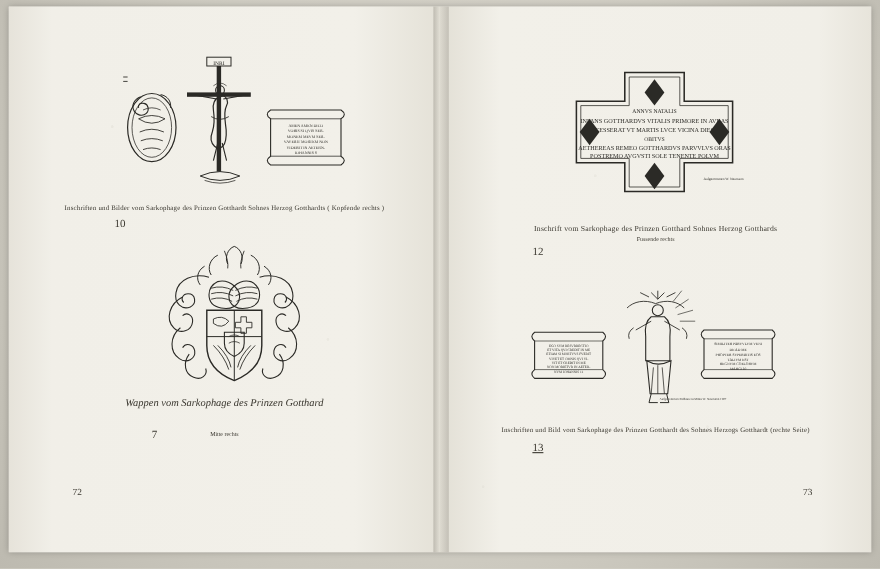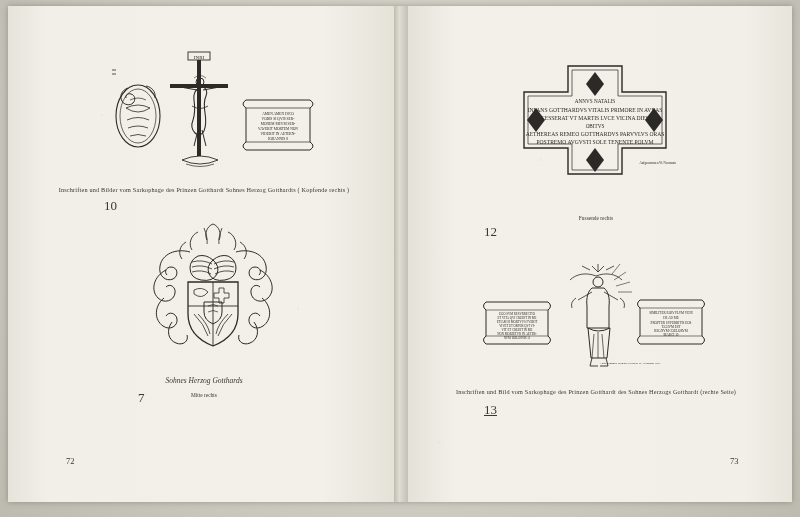--- a/index.html
+++ b/index.html
@@ -51,23 +51,23 @@
   }
   .fig{position:absolute;}
   .caption{
     font-family:"Liberation Serif", serif;
     color:#3a372f;text-align:center;line-height:1.25;
   }
   .cap-main{font-size:6.2px;letter-spacing:.2px;}
   .cap-script{font-size:9.5px;font-style:italic;}
   .cap-sub{font-size:7.5px;font-style:italic;}
   .cap-small{font-size:5.4px;}
-  .fignum{font-size:13px;color:#3a372f;}
+  .fignum{font-size:10px;color:#3a372f;}
   .folio{
-    position:absolute;font-size:8.5px;color:#3a372f;margin-top:14px;
+    position:absolute;font-size:8.5px;color:#3a372f;
   }
   svg{display:block;}
   .ink{stroke:#2b2a26;fill:none;}
   .inkfill{fill:#2b2a26;}
   .scroll-text{
     font-family:"Liberation Serif", serif;
     fill:#2b2a26;
   }
 </style>
 </head>
@@ -167,21 +167,21 @@
             <path class="ink" stroke-width="0.8" d="M81 70 l5 0 l0 5 l5 0 l0 5 l-5 0 l0 5 l-5 0 l0 -5 l-5 0 l0 -5 l5 0 z"></path>
             <path class="ink" stroke-width="0.8" d="M56 96 q10 10 14 22 M60 96 q10 10 12 20"></path>
             <path class="ink" stroke-width="0.8" d="M94 96 q-10 10 -14 22 M90 96 q-10 10 -12 20"></path>
 
             <path class="ink" stroke-width="1" d="M66 84 l18 0 l0 10 q0 8 -9 12 q-9 -4 -9 -12 z"></path>
             <path class="ink" stroke-width="0.7" d="M70 88 q5 -3 10 0 M70 94 q5 -3 10 0"></path>
           </g>
         </svg>
       </div>
 
-      <div class="caption cap-sub" style="position:absolute;left:18px;top:370px;width:356px;">Sohnes Herzog Gotthards</div>
+      <div class="caption cap-script" style="position:absolute;left:18px;top:356px;width:356px;">Wappen vom Sarkophage des Prinzen Gotthard</div>
       <div class="fignum" style="position:absolute;left:130px;top:384px;">7</div>
       <div class="caption cap-small" style="position:absolute;left:18px;top:386px;width:356px;">Mitte rechts</div>
 
       <div class="folio" style="left:58px;top:436px;">72</div>
     </div>
 
     <div class="leaf right">
 
       <div class="fig" style="left:80px;top:56px;width:230px;height:120px;">
         <svg width="230" height="120" viewBox="0 0 230 120">
@@ -201,20 +201,21 @@
             <text x="115" y="50" font-size="5.6">INFANS GOTTHARDVS VITALIS PRIMORE IN AVRAS</text>
             <text x="115" y="58" font-size="5.6">CESSERAT  VT MARTIS  LVCE  VICINA  DIES</text>
             <text x="115" y="66" font-size="5.2">OBITVS</text>
             <text x="115" y="74" font-size="5.6">AETHEREAS REMEO GOTTHARDVS PARVVLVS ORAS</text>
             <text x="115" y="82" font-size="5.6">POSTREMO  AVGVSTI  SOLE  TENENTE  POLVM</text>
           </g>
           <text x="196" y="102" font-size="3.2" text-anchor="end" class="scroll-text">Aufgenommen W. Neumann</text>
         </svg>
       </div>
 
+      <div class="caption cap-main" style="position:absolute;left:20px;top:198px;width:352px;font-size:7px;">Inschrift vom Sarkophage des Prinzen Gotthard Sohnes Herzog Gotthards</div>
       <div class="caption cap-small" style="position:absolute;left:20px;top:209px;width:352px;">Fussende rechts</div>
       <div class="fignum" style="position:absolute;left:84px;top:218px;">12</div>
 
       <div class="fig" style="left:80px;top:258px;width:232px;height:112px;">
         <svg width="232" height="112" viewBox="0 0 232 112">
 
           <g>
             <path class="ink" stroke-width="0.8" d="M116 12 c-10 -4 -20 -2 -26 4 M116 12 c10 -4 20 -2 26 4"></path>
             <path class="ink" stroke-width="0.8" d="M118 8 l-6 -6 M118 8 l6 -6 M118 8 l0 -8 M110 6 l-8 -4 M126 6 l8 -4"></path>
             <circle class="ink" stroke-width="1" cx="118" cy="18" r="5"></circle>

